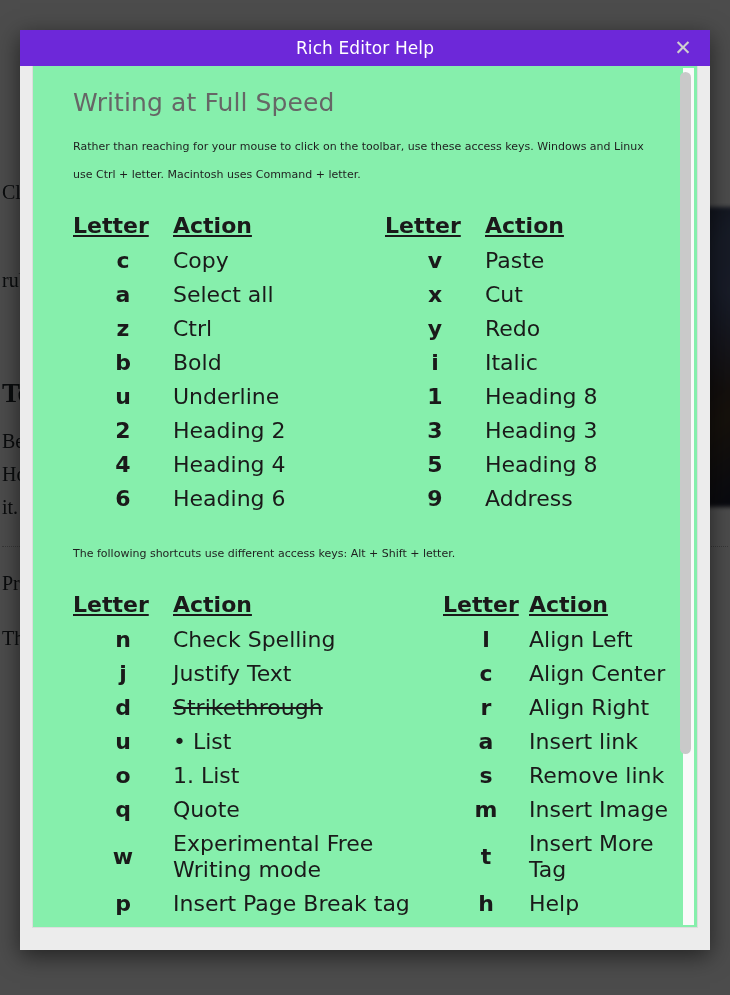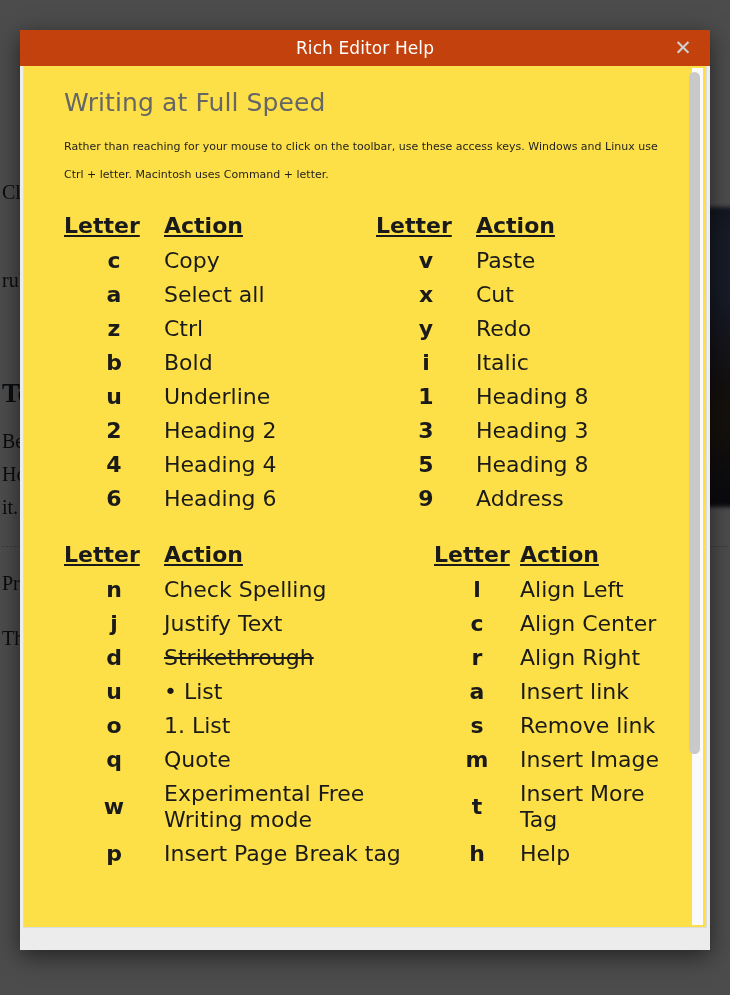--- a/index.html
+++ b/index.html
@@ -88,21 +88,21 @@
     height: 920px;
     background: #ececec;
     box-shadow: 0 6px 22px rgba(0,0,0,0.55);
     display: flex;
     flex-direction: column;
     overflow: hidden;
   }
   #modal-titlebar {
     height: 36px;
     flex: 0 0 36px;
-    background: #c2410c;
+    background: #6d28d9;
     position: relative;
     display: flex;
     align-items: center;
     justify-content: center;
   }
   #modal-title {
     color: #ffffff;
     font-size: 17px;
     letter-spacing: .1px;
     font-family: "DejaVu Sans", "Liberation Sans", sans-serif;
@@ -118,22 +118,22 @@
     justify-content: center;
     cursor: pointer;
     color: #cfcfcf;
     font-size: 21px;
     line-height: 1;
     font-weight: bold;
   }
 
   #modal-body-wrap {
     flex: 1 1 auto;
-    margin: 0 3px;
-    background: #fde047;
+    margin: 0 12px;
+    background: #86efac;
     border: 1px solid #dddddd;
     border-top: none;
     position: relative;
     overflow: hidden;
   }
   #modal-body {
     position: absolute;
     inset: 0;
     padding: 22px 40px 0 40px;
     overflow: hidden;
@@ -311,20 +311,21 @@
             </tr>
             <tr>
               <td class="col-letter">6</td>
               <td>Heading 6</td>
               <td class="col-letter cell-l2">9</td>
               <td>Address</td>
             </tr>
           </tbody>
       </table>
 
+      <p class="doc-p justify">The following shortcuts use different access keys: Alt + Shift + letter.</p>
 
       <table class="shortcut-table tbl-b">
         <colgroup>
             <col class="c-l1">
             <col class="c-a1">
             <col class="c-l2">
             <col class="c-a2">
           </colgroup>
         <thead>
           <tr>

